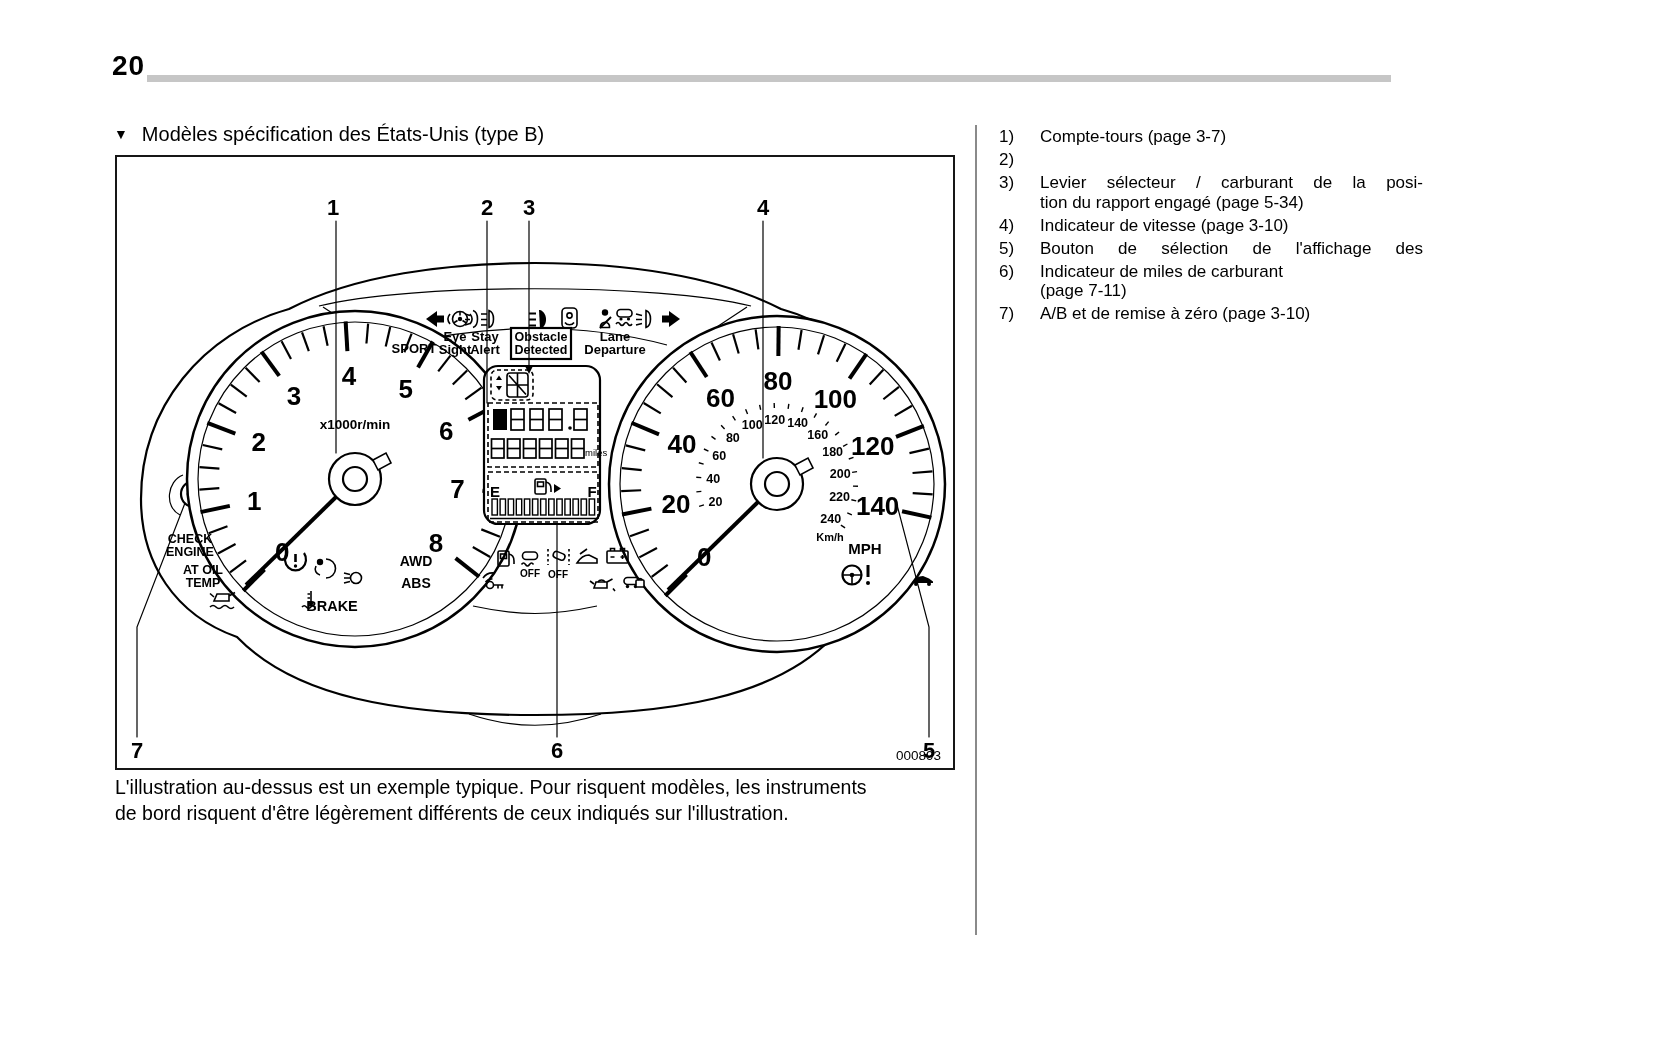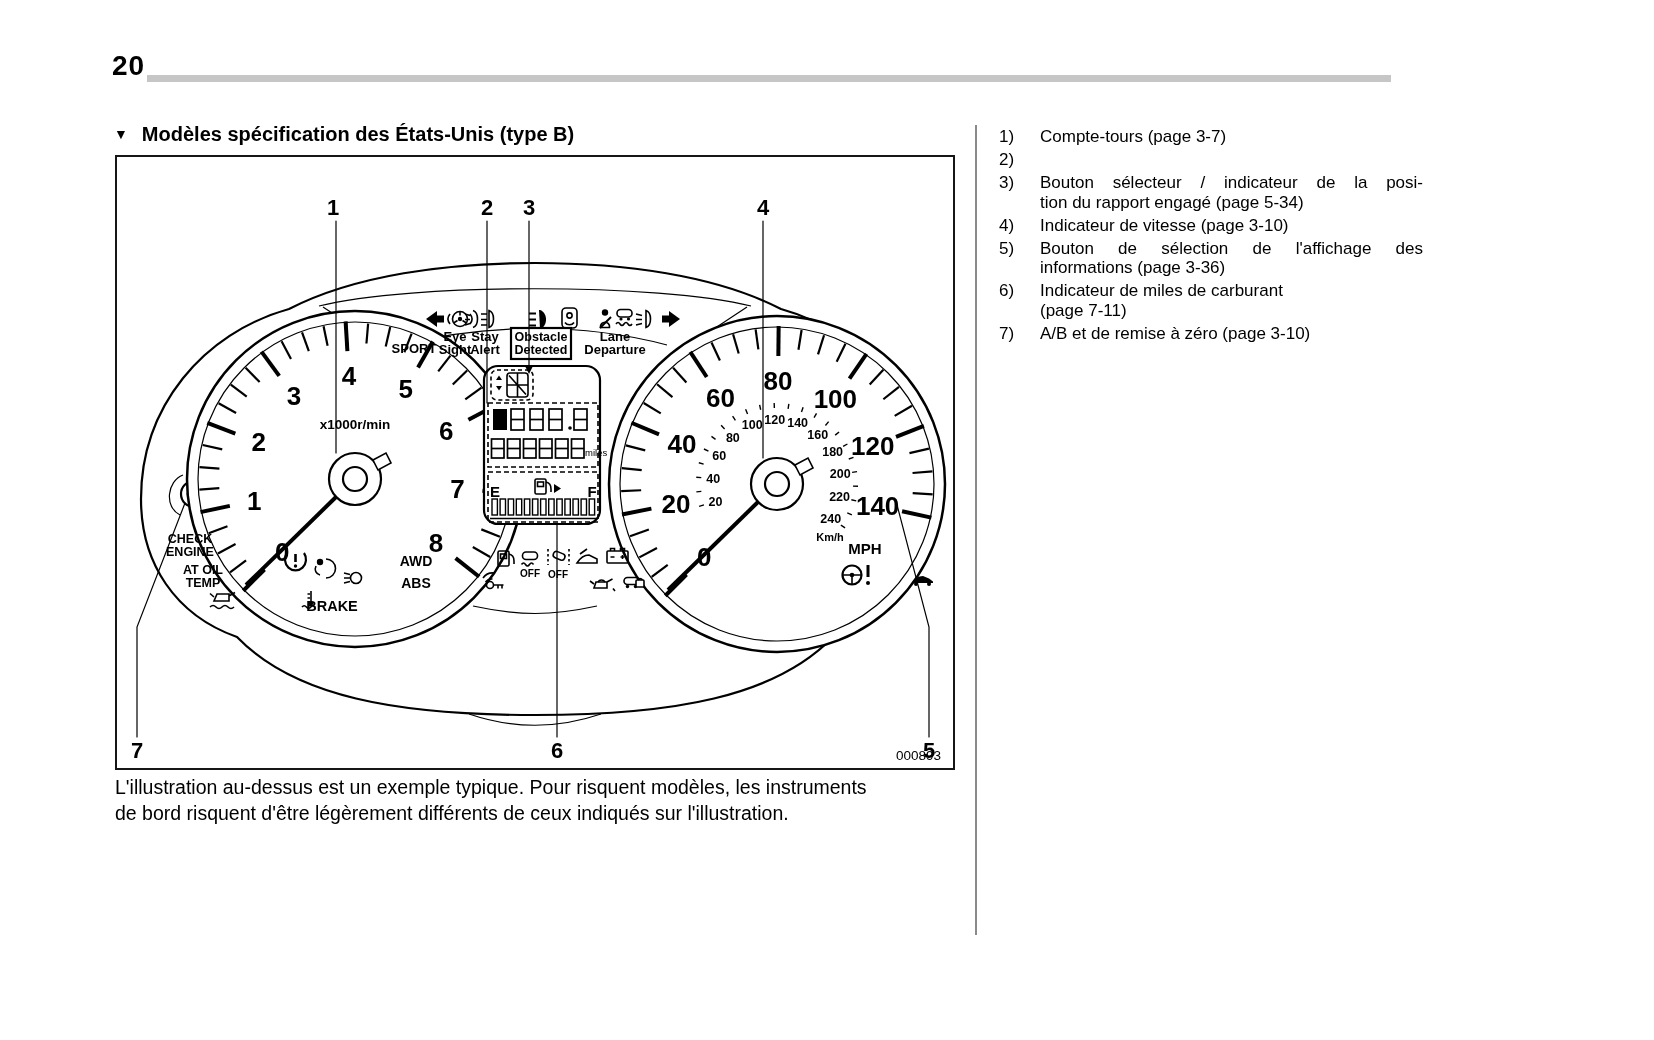--- a/index.html
+++ b/index.html
@@ -2,21 +2,21 @@
 <html><head>
 <meta charset="utf-8">
 <style>
   html,body{margin:0;padding:0}
   body{width:1654px;height:1040px;background:#fff;color:#000;
        font-family:"Liberation Sans",sans-serif;position:relative;overflow:hidden}
 
   .page-num{position:absolute;left:112px;top:50px;font-size:28px;font-weight:bold;letter-spacing:1px}
   .top-rule{position:absolute;left:147px;top:75px;width:1244px;height:7px;background:#c6c6c6}
 
-  .heading{position:absolute;left:114px;top:123px;font-size:20px;font-weight:bold;white-space:nowrap}
+  .heading{position:absolute;left:114px;top:123px;font-size:20px;font-weight:normal;white-space:nowrap}
   .heading .marker{font-size:14px;margin-right:14px;vertical-align:2px}
 
   .figure-box{position:absolute;left:115px;top:155px;width:836px;height:611px;
               border:2.5px solid #161616;box-sizing:content-box}
   .fig-code{position:absolute;right:12px;bottom:5px;font-size:13.5px}
 
   .caption{position:absolute;left:115px;top:775px;width:870px;font-size:19.5px;line-height:25.5px}
 
   .col-divider{position:absolute;left:975px;top:125px;width:2px;height:810px;background:#8a8a8a}
 
@@ -453,35 +453,34 @@
       </div>
     </div>
     <div class="legend-row">
       <div class="legend-num">2)</div>
       <div class="legend-text">
       </div>
     </div>
     <div class="legend-row">
       <div class="legend-num">3)</div>
       <div class="legend-text">
-        <div class="legend-line just">Bouton sélecteur / indicateur de la posi-</div>
+        <div class="legend-line just">Levier sélecteur / carburant de la posi-</div>
         <div class="legend-line">tion du rapport engagé (page 5-34)</div>
       </div>
     </div>
     <div class="legend-row">
       <div class="legend-num">4)</div>
       <div class="legend-text">
         <div class="legend-line">Indicateur de vitesse (page 3-10)</div>
       </div>
     </div>
     <div class="legend-row">
       <div class="legend-num">5)</div>
       <div class="legend-text">
         <div class="legend-line just">Bouton de sélection de l'affichage des</div>
-        <div class="legend-line">informations (page 3-36)</div>
       </div>
     </div>
     <div class="legend-row">
       <div class="legend-num">6)</div>
       <div class="legend-text">
         <div class="legend-line">Indicateur de miles de carburant</div>
         <div class="legend-line">(page 7-11)</div>
       </div>
     </div>
     <div class="legend-row">

